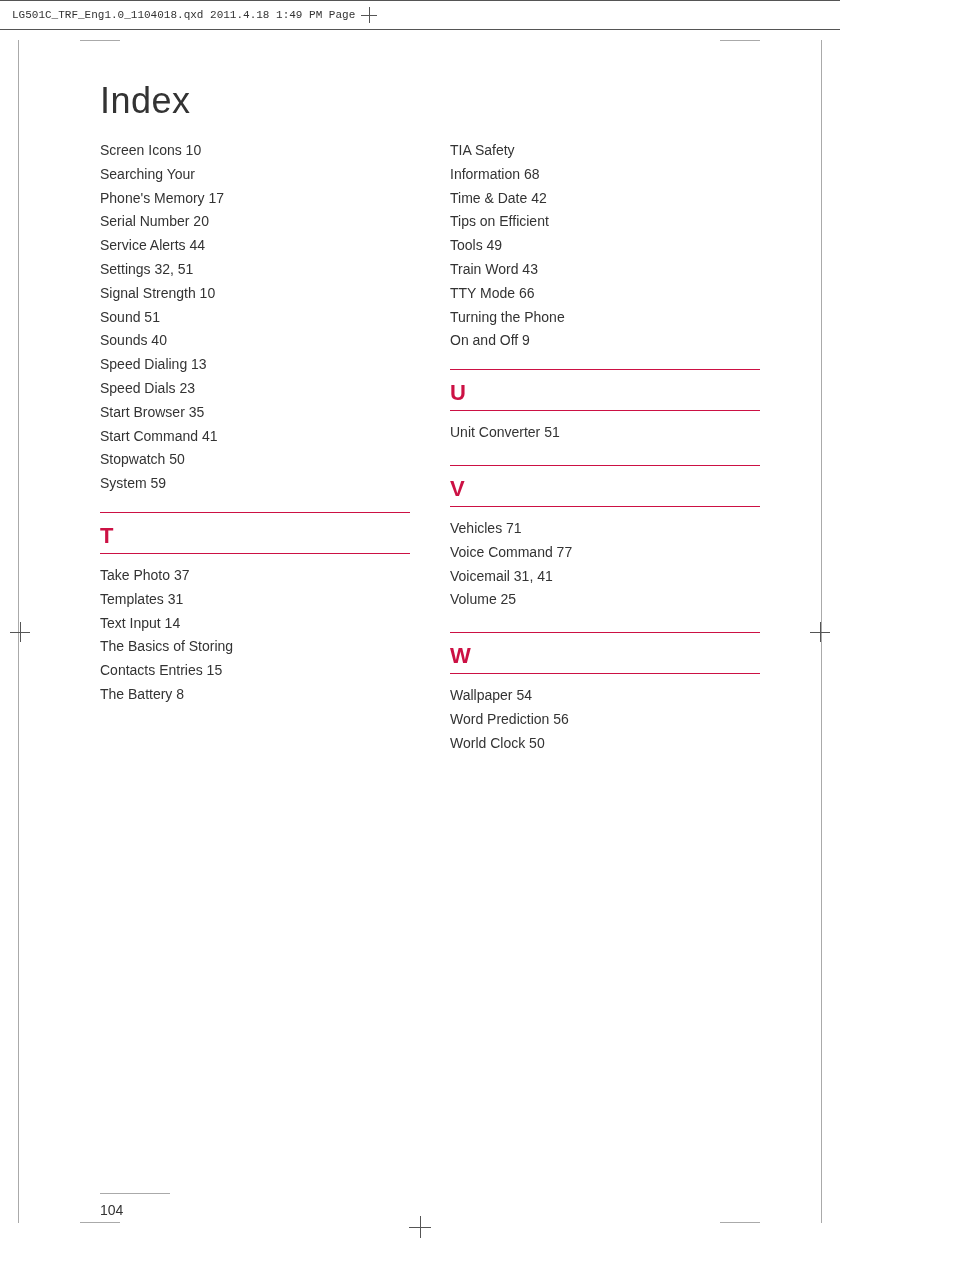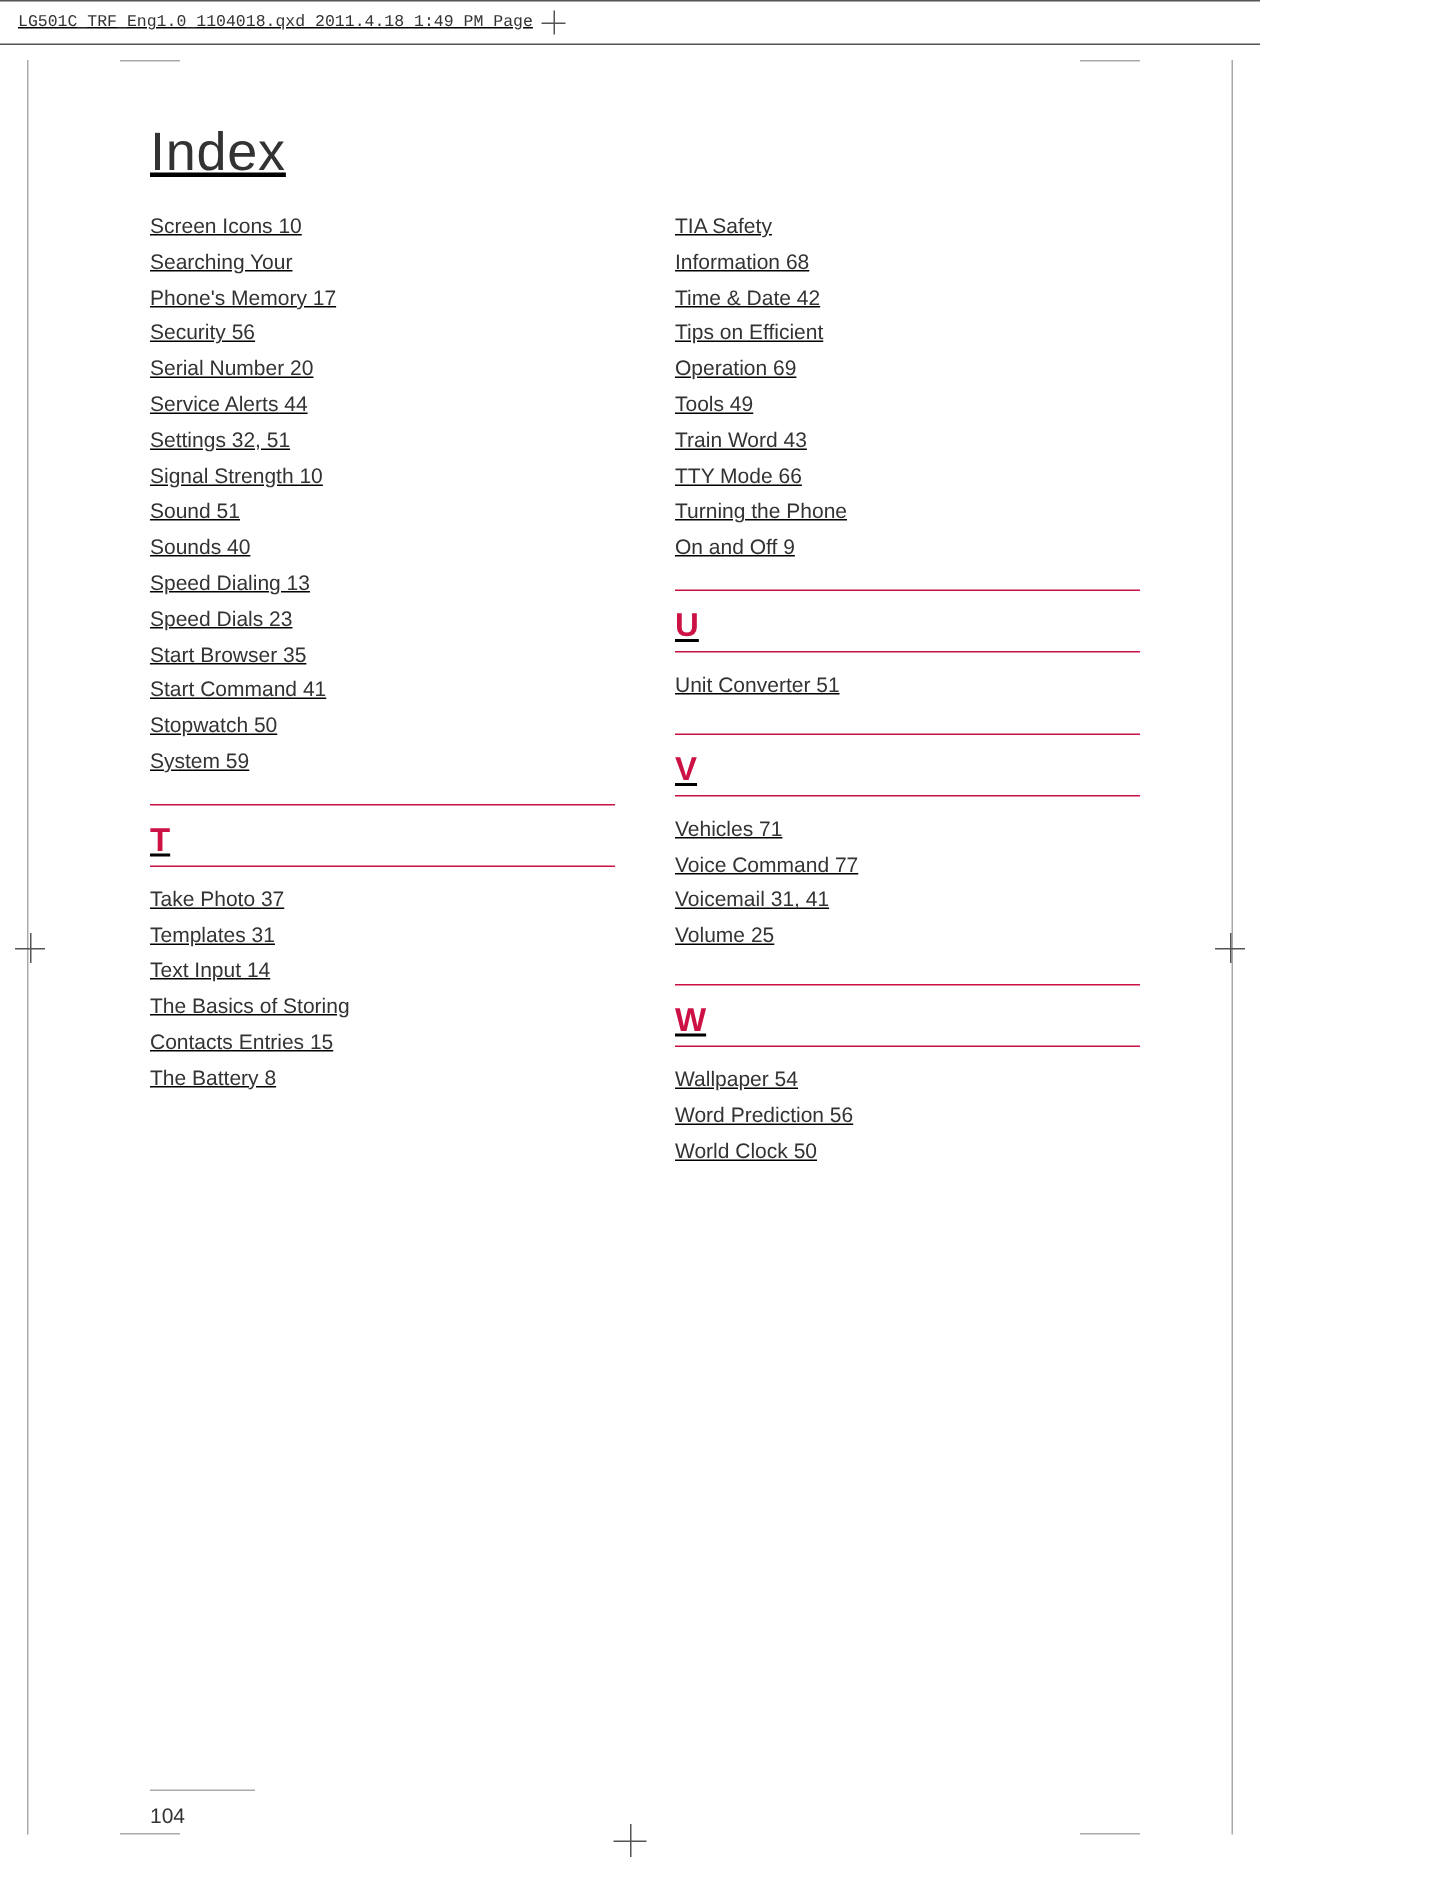--- a/index.html
+++ b/index.html
@@ -15,21 +15,20 @@
       font-family: 'Arial', sans-serif;
       position: relative;
     }
 
     .page-container {
       width: 840px;
       min-height: 1263px;
       background: #ffffff;
       position: relative;
       padding: 0;
-      text-decoration: underline;
     }
 
     
     .header-bar {
       width: 100%;
       border-top: 1px solid #555;
       border-bottom: 1px solid #555;
       padding: 4px 12px;
       font-size: 11px;
       color: #333;
@@ -323,21 +322,20 @@
     <h1 class="page-title">Index</h1>
 
     <div class="columns-wrapper">
 
       <div class="column-left">
 
         <div class="index-entry">
           <div>Screen Icons 10</div>
           <div>Searching Your</div>
           <div>Phone's Memory 17</div>
-          <div>Security 56</div>
           <div>Serial Number 20</div>
           <div>Service Alerts 44</div>
           <div>Settings 32, 51</div>
           <div>Signal Strength 10</div>
           <div>Sound 51</div>
           <div>Sounds 40</div>
           <div>Speed Dialing 13</div>
           <div>Speed Dials 23</div>
           <div>Start Browser 35</div>
           <div>Start Command 41</div>
@@ -361,21 +359,20 @@
 
       </div>
 
       <div class="column-right">
 
         <div class="index-entry">
           <div>TIA Safety</div>
           <div>Information 68</div>
           <div>Time &amp; Date 42</div>
           <div>Tips on Efficient</div>
-          <div>Operation 69</div>
           <div>Tools 49</div>
           <div>Train Word 43</div>
           <div>TTY Mode 66</div>
           <div>Turning the Phone</div>
           <div>On and Off 9</div>
         </div>
 
         <div class="section-block" style="margin-top:16px;">
           <hr class="section-divider">
           <div class="section-letter">U</div>

